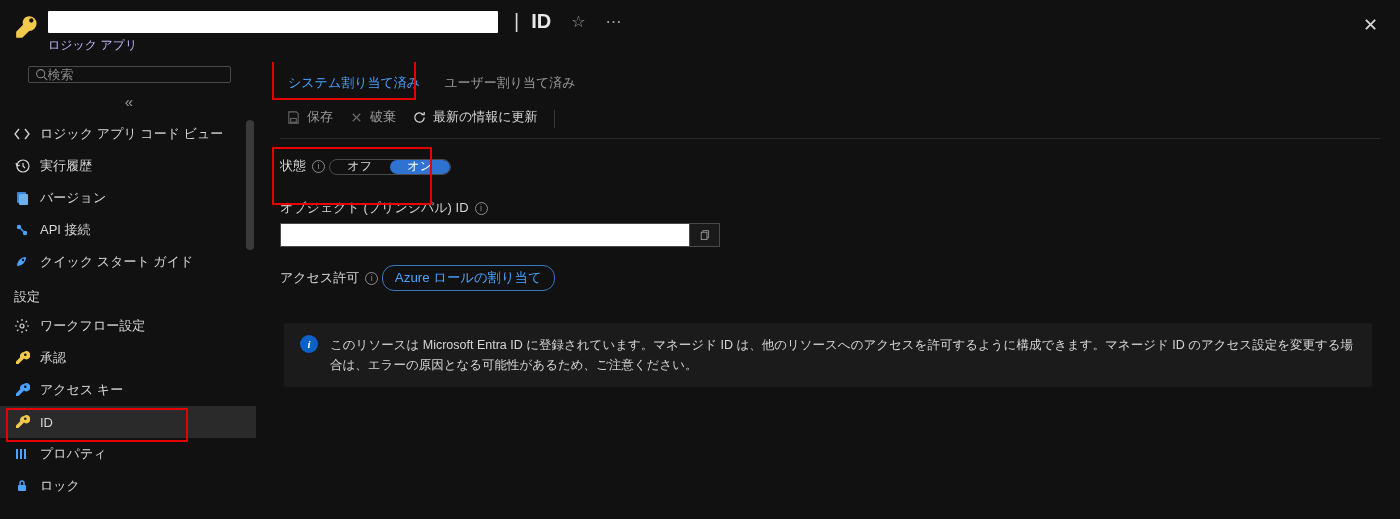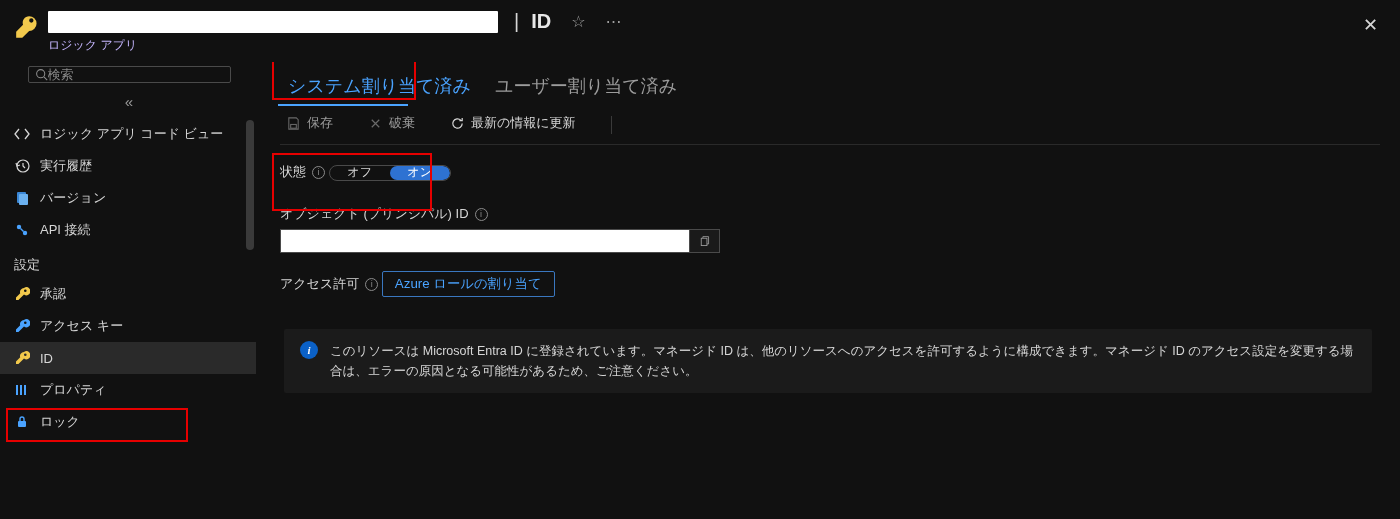--- a/index.html
+++ b/index.html
@@ -36,28 +36,28 @@
   .nav-icon { width: 16px; height: 16px; flex-shrink: 0; display: inline-flex; align-items: center; justify-content: center; }
   .nav-icon svg { width: 16px; height: 16px; }
   .nav-section-label { color: #d6d6d6; font-size: 13px; font-weight: 400; padding: 10px 14px 4px; }
   .red-box-nav { position: absolute; border: 2px solid #e60000; pointer-events: none; }
   .scrollbar-v { position: absolute; right: 0; top: 0; width: 12px; height: 100%; }
   .scrollbar-thumb { position: absolute; right: 2px; top: 2px; width: 8px; height: 130px; background: #3a3a3a; border-radius: 4px; }
 
   
   .main { flex: 1; display: flex; flex-direction: column; padding: 0 20px 0 20px; overflow: hidden; }
   .tabs-row { display: flex; gap: 0; border-bottom: 0; margin-top: 4px; position: relative; }
-  .tab { padding: 8px 12px; color: #9c9c9c; cursor: pointer; font-size: 18px; }
+  .tab { padding: 8px 12px; color: #9c9c9c; cursor: pointer; font-size: 13px; }
   .tab.active { color: #4aa3ff; }
   .tab-underline-active { height: 2px; background: #4aa3ff; position: absolute; bottom: 0; }
   .red-box-tab { position: absolute; border: 2px solid #e60000; pointer-events: none; }
   .desc { color: #d6d6d6; font-size: 13px; line-height: 1.5; margin: 14px 4px 8px; max-width: 1120px; }
 
   
-  .toolbar { display: flex; align-items: flex-end; gap: 23px; padding: 6px 0 10px 0; border-bottom: 1px solid #2a2a2a; margin-left: 4px; }
+  .toolbar { display: flex; align-items: flex-end; gap: 4px; padding: 6px 0 10px 0; border-bottom: 1px solid #2a2a2a; margin-left: 4px; }
   .tool-btn { display: inline-flex; align-items: center; gap: 6px; color: #9a9a9a; cursor: pointer; padding: 2px 6px; }
   .tool-btn.enabled { color: #d6d6d6; }
   .tool-icon { width: 15px; height: 15px; display: inline-flex; }
   .tool-icon svg { width: 15px; height: 15px; }
   .tool-sep { width: 1px; height: 18px; background: #3a3a3a; margin: 0 6px; }
 
   
   .form { padding: 18px 4px 0; position: relative; }
   .field { margin-bottom: 18px; }
   .field-label { display: inline-flex; align-items: center; gap: 6px; color: #d6d6d6; margin-bottom: 6px; font-size: 13px; }
@@ -65,21 +65,21 @@
 
   .toggle-group { display: inline-flex; border: 1px solid #4a4a4a; border-radius: 13px; overflow: hidden; height: 16px; }
   .toggle-opt { width: 60px; display: inline-flex; align-items: center; justify-content: center; font-size: 12px; color: #d6d6d6; cursor: pointer; }
   .toggle-opt.selected { background: #2e72d2; color: #fff; border-radius: 13px; }
 
   .object-id-row { display: flex; align-items: center; max-width: 440px; }
   .object-id-input { flex: 1; height: 24px; border: 1px solid #4a4a4a; background: #fff; color: #000; padding: 0 6px; }
   .copy-btn { width: 30px; height: 24px; border: 1px solid #4a4a4a; border-left: none; background: #1a1a1a; display: inline-flex; align-items: center; justify-content: center; cursor: pointer; }
   .copy-btn svg { width: 13px; height: 13px; }
 
-  .perm-btn { display: inline-flex; align-items: center; height: 26px; padding: 0 12px; border: 1px solid #3a77bf; color: #4aa3ff; background: transparent; cursor: pointer; border-radius: 2px; }
+  .perm-btn { display: inline-flex; align-items: center; height: 26px; padding: 0 12px; border: 1px solid #3a77bf; color: #4aa3ff; background: transparent; cursor: pointer; border-radius: 12px; }
 
   .red-box-form { position: absolute; border: 2px solid #e60000; pointer-events: none; }
 
   
   .info-banner { display: flex; gap: 12px; padding: 12px 16px; background: #1b1b1b; margin: 30px 4px 0; border-radius: 2px; align-items: flex-start; }
   .info-banner .badge { width: 18px; height: 18px; border-radius: 50%; background: #0b61c7; color: #fff; display: inline-flex; align-items: center; justify-content: center; font-size: 11px; font-weight: bold; flex-shrink: 0; font-style: italic; font-family: Georgia, serif; }
   .info-banner .text { color: #d6d6d6; font-size: 12.5px; line-height: 1.6; }
 
 </style>
 </head>
@@ -152,23 +152,41 @@
         <div class="nav-item">
           <span class="nav-icon">
               <svg viewBox="0 0 16 16">
                 <circle cx="5" cy="5" r="2.2" fill="#4aa3ff"></circle>
                 <circle cx="11" cy="11" r="2.2" fill="#4aa3ff"></circle>
                 <path d="M6.5 6.5 9.5 9.5" stroke="#4aa3ff" stroke-width="1.4"></path>
               </svg>
             </span>
           <span>API 接続</span>
         </div>
+        <div class="nav-item">
+          <span class="nav-icon">
+              <svg viewBox="0 0 16 16">
+                <path d="M3 12c0-5 4-9 9-9 0 5-4 9-9 9z" fill="#4aa3ff"></path>
+                <circle cx="9" cy="6" r="1.2" fill="#111"></circle>
+              </svg>
+            </span>
+          <span>クイック スタート ガイド</span>
+        </div>
 
         <div class="nav-section-label">設定</div>
 
+        <div class="nav-item">
+          <span class="nav-icon">
+              <svg viewBox="0 0 16 16">
+                <circle cx="8" cy="8" r="2" fill="none" stroke="#d6d6d6" stroke-width="1.2"></circle>
+                <path d="M8 1v2M8 13v2M1 8h2M13 8h2M3 3l1.4 1.4M11.6 11.6 13 13M13 3l-1.4 1.4M4.4 11.6 3 13" stroke="#d6d6d6" stroke-width="1.2"></path>
+              </svg>
+            </span>
+          <span>ワークフロー設定</span>
+        </div>
         <div class="nav-item">
           <span class="nav-icon">
               <svg viewBox="0 0 16 16">
                 <path fill="#f2c94c" d="M10 2a4 4 0 0 0-3.77 5.33L2 11.56V14h2.44L10 8.44A4 4 0 1 0 10 2zm1.3 4a1.3 1.3 0 1 1 0-2.6 1.3 1.3 0 0 1 0 2.6z"></path>
               </svg>
             </span>
           <span>承認</span>
         </div>
         <div class="nav-item">
           <span class="nav-icon">

